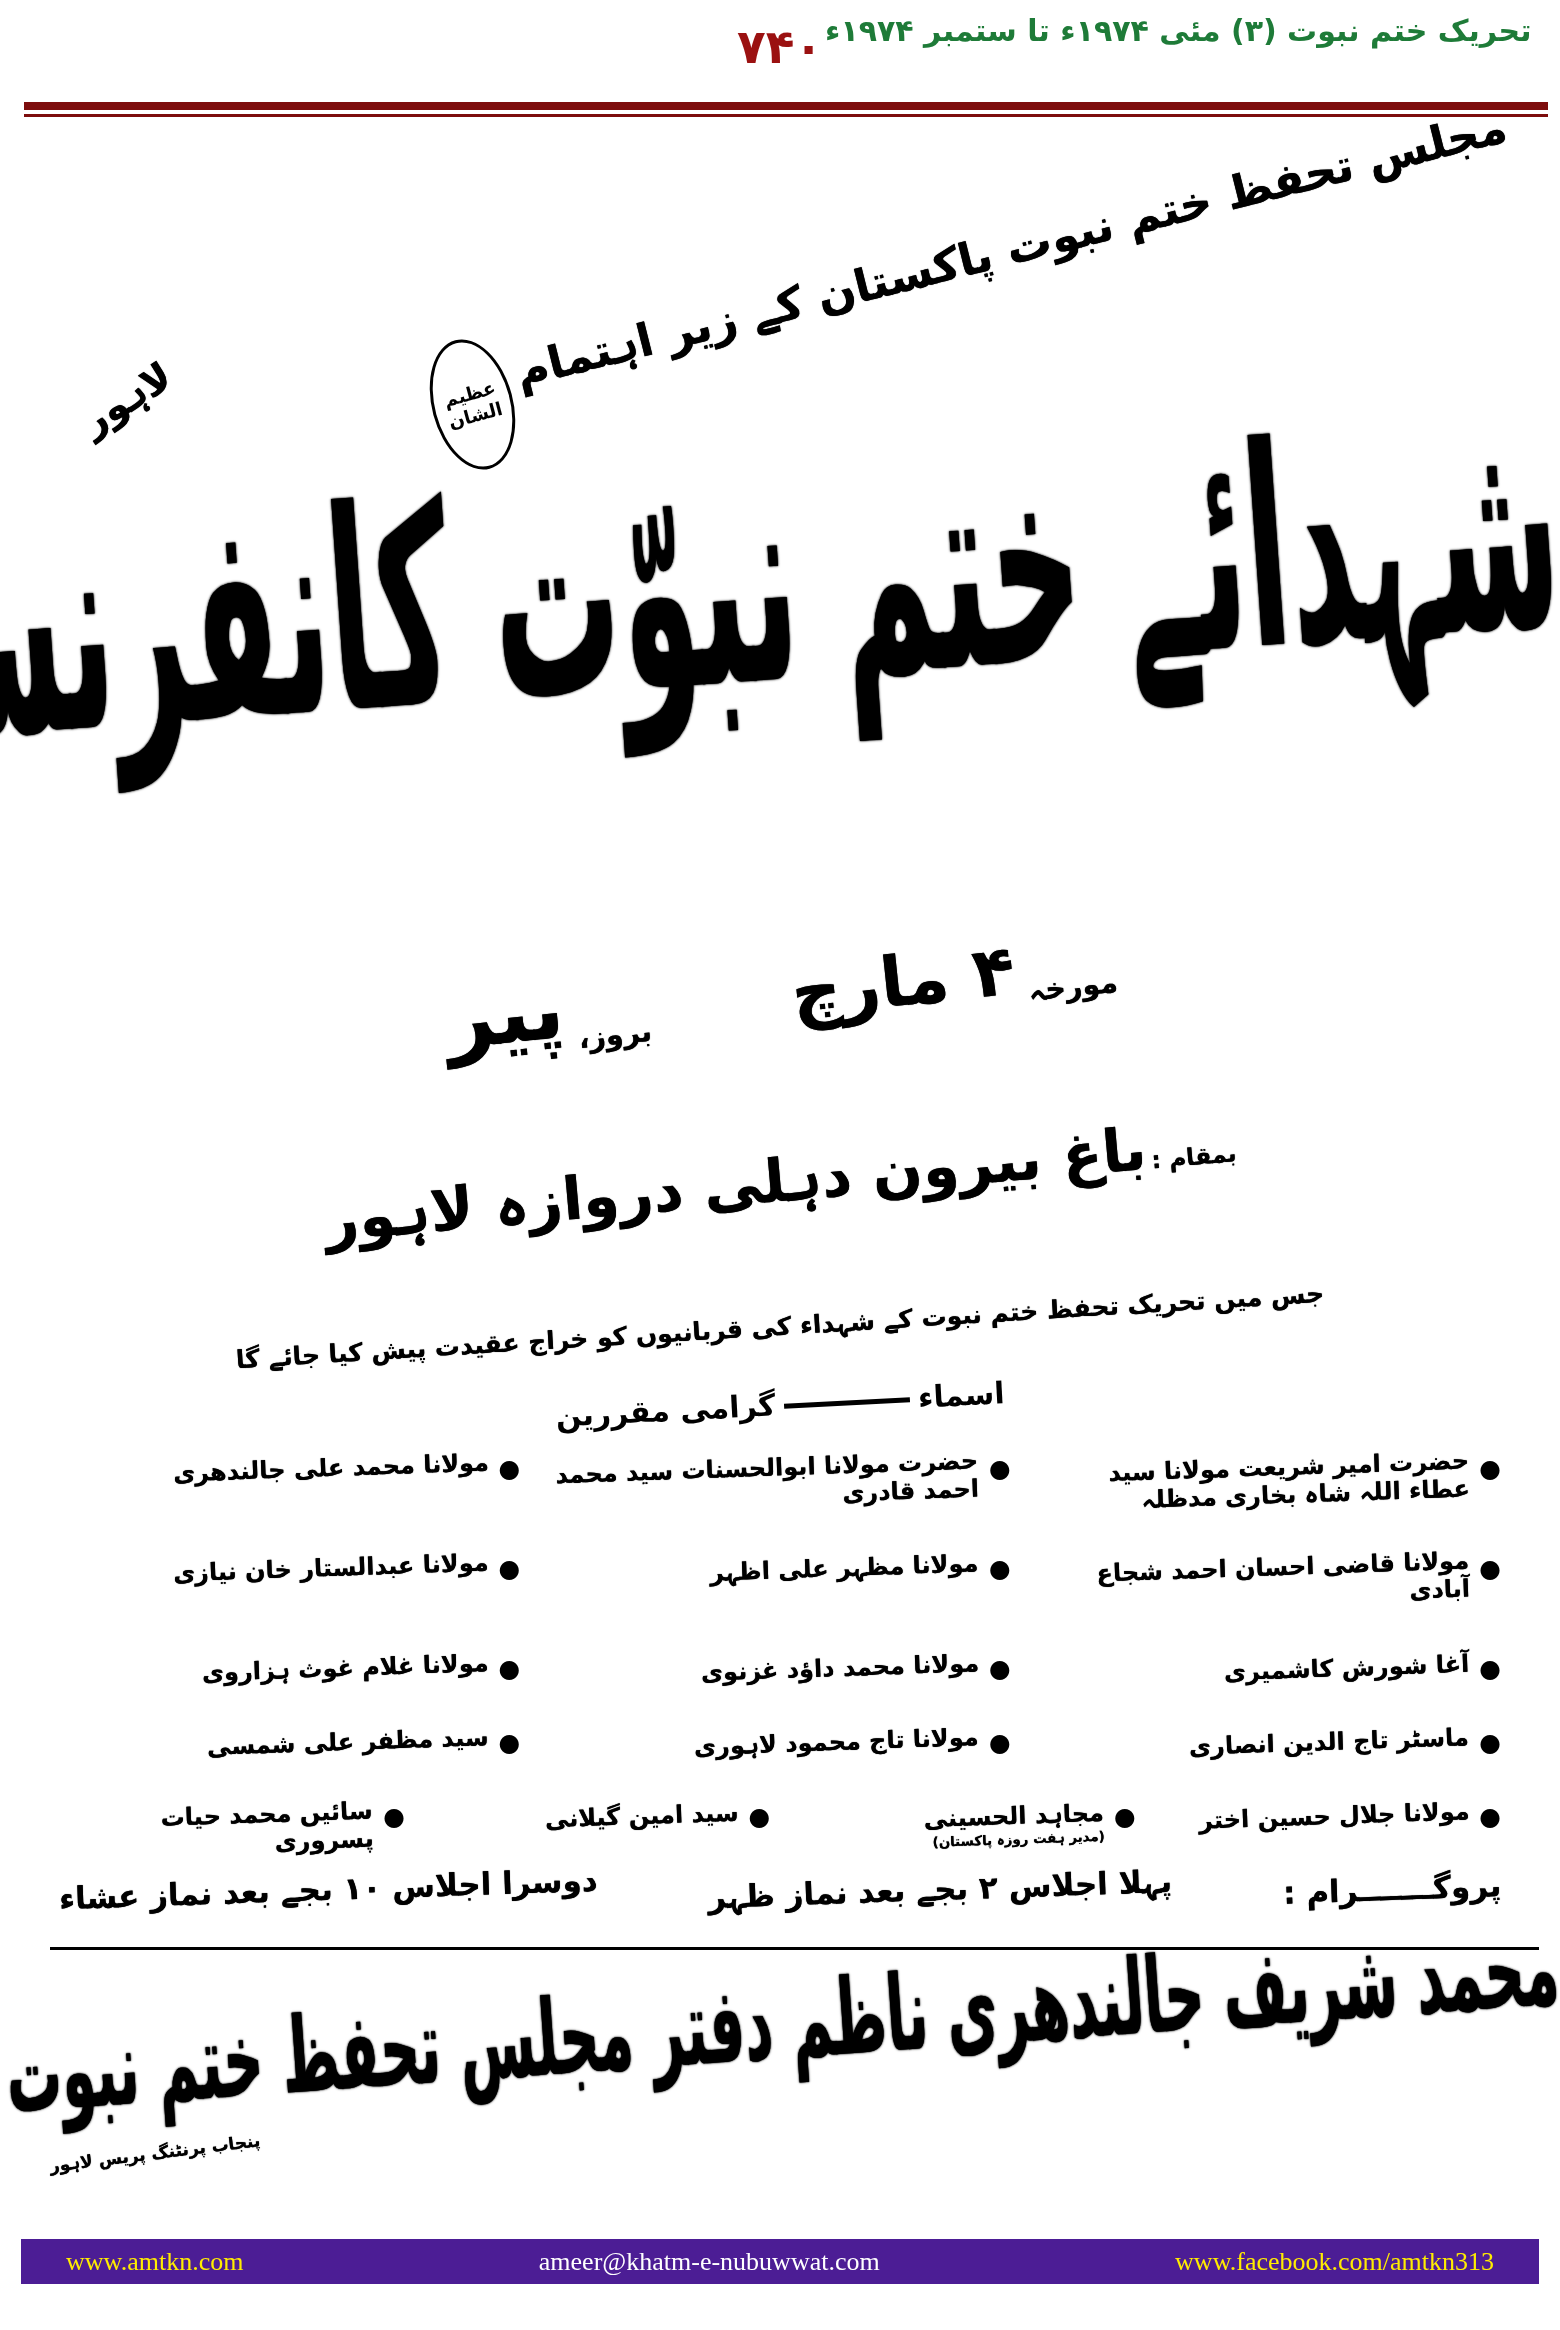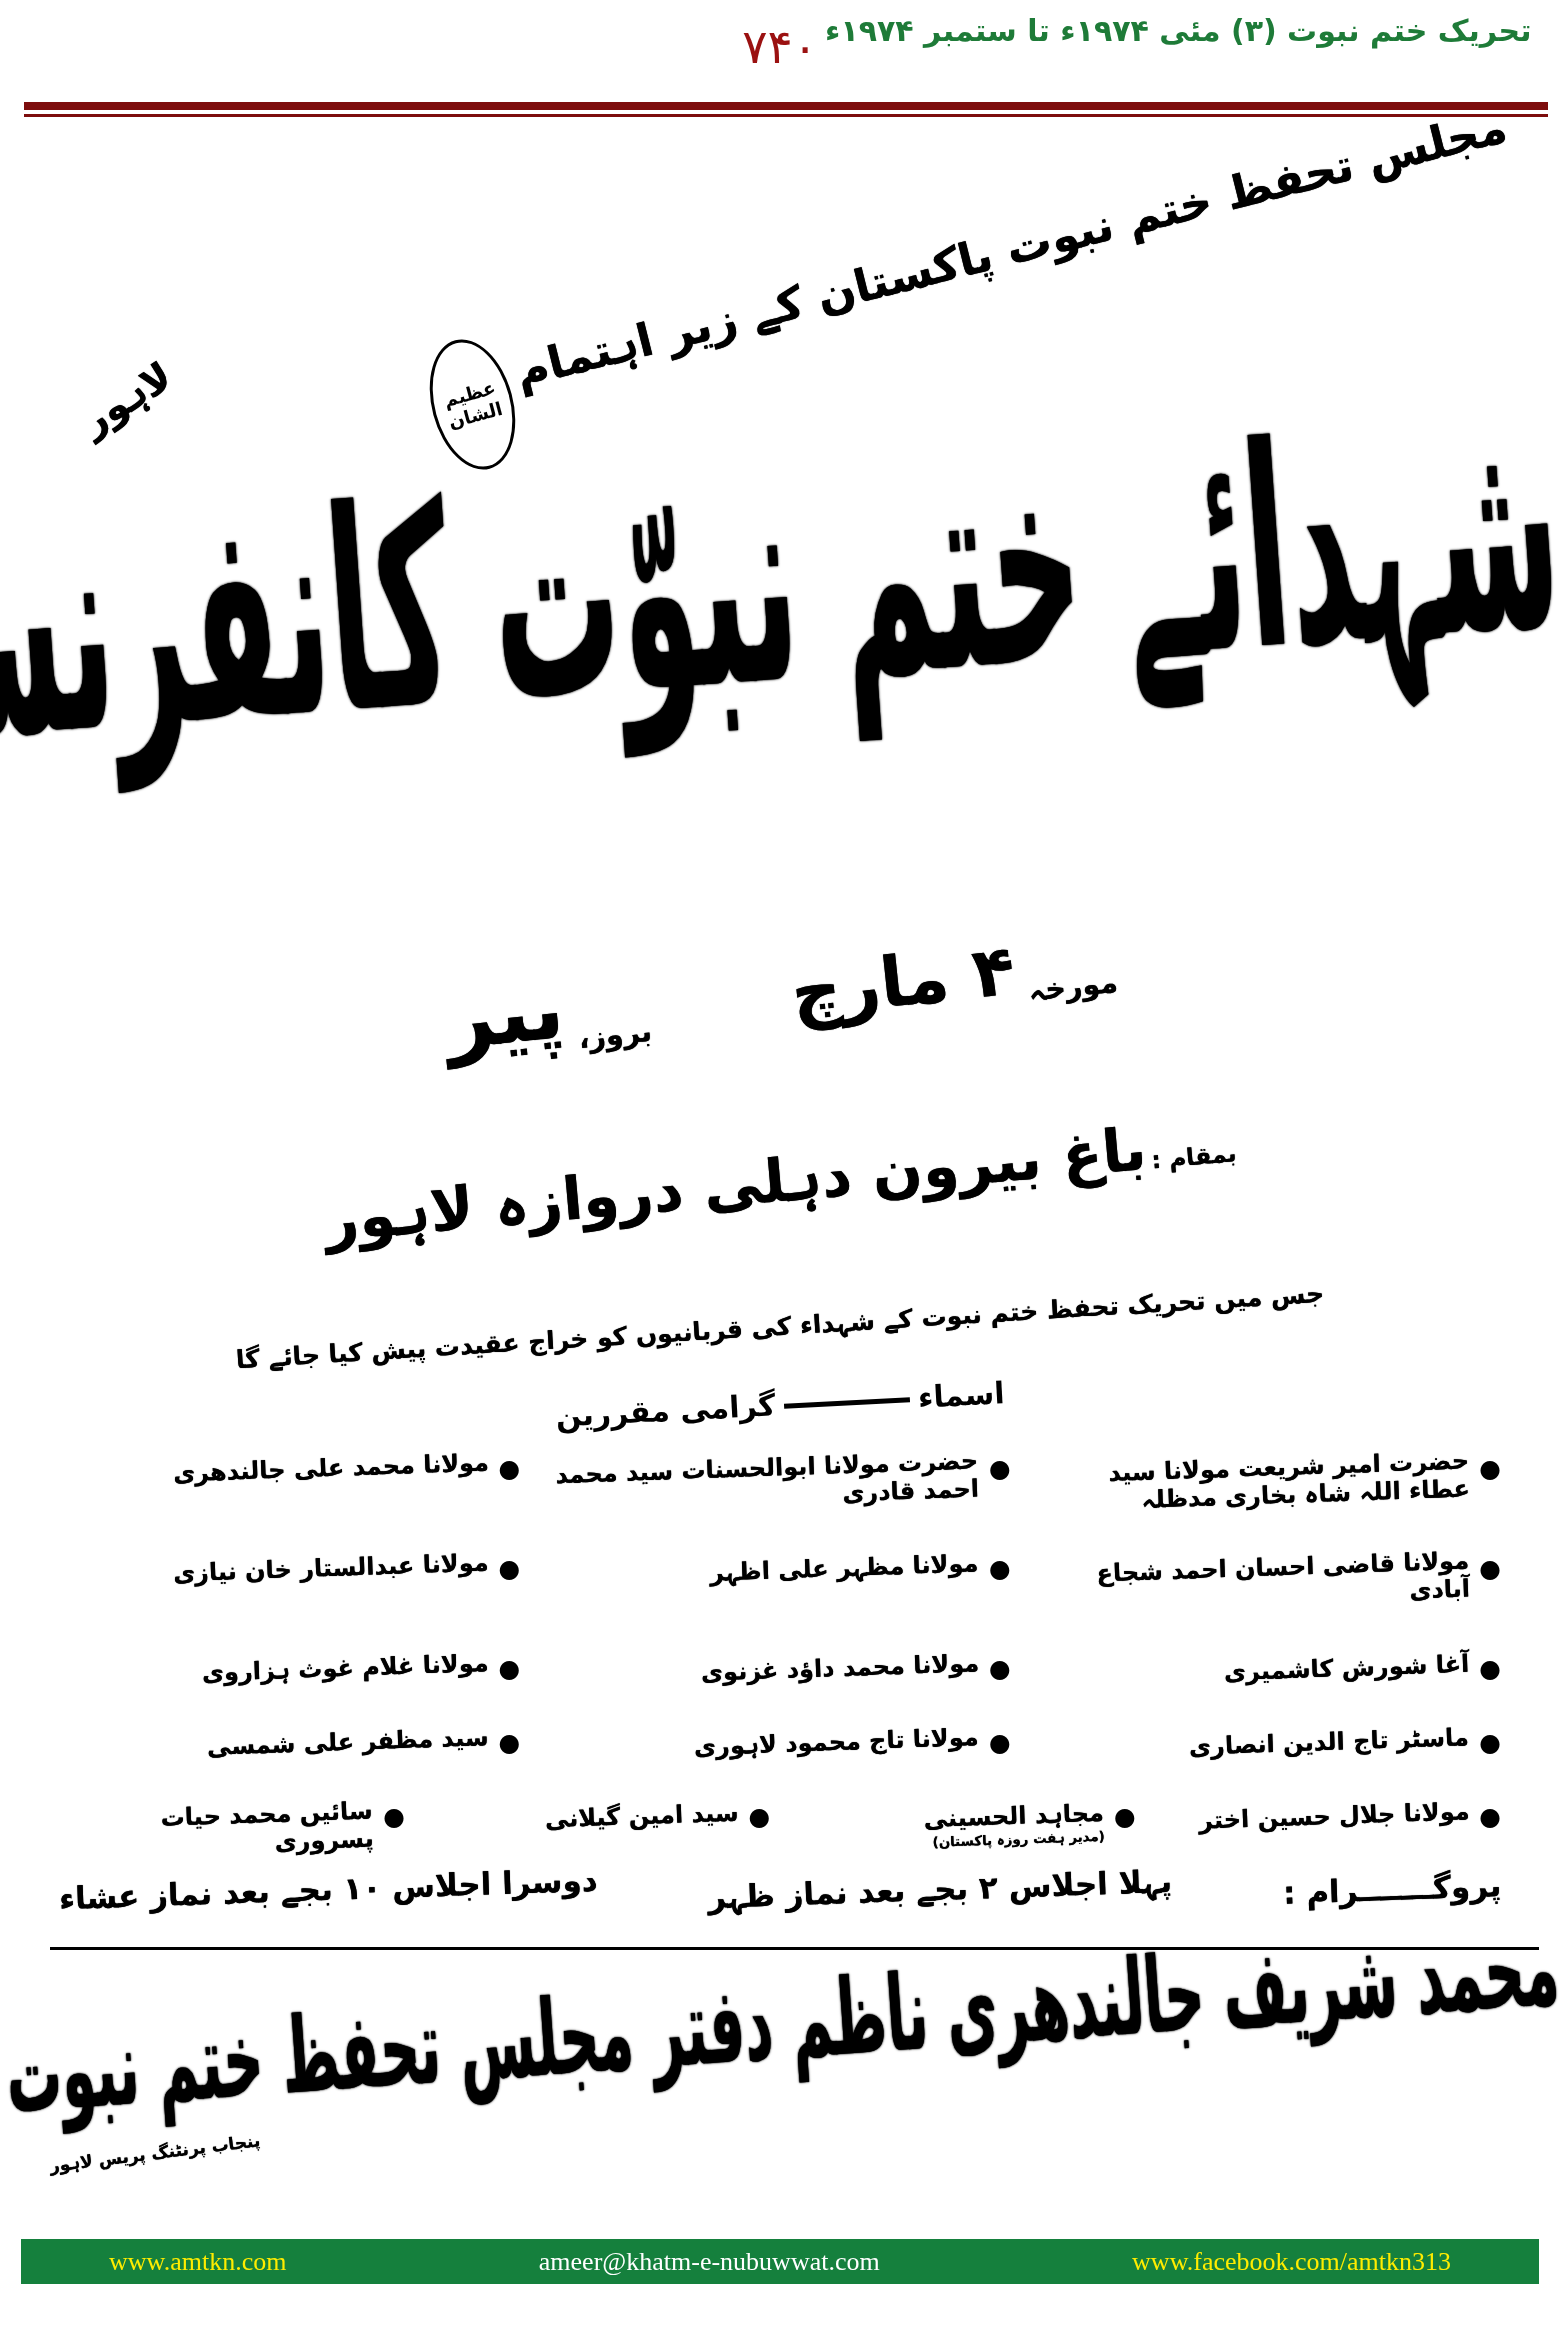--- a/index.html
+++ b/index.html
@@ -2,21 +2,21 @@
 <html lang="ur" style="font-size:13.4px"><head>
 <meta charset="utf-8">
 <style>
   html,body{margin:0;padding:0;background:#e9e9e9;}
   .page{
     position:relative;width:1560px;height:2330px;background:#ffffff;
     overflow:hidden;font-family:"DejaVu Sans",sans-serif;color:#000;
   }
   
   .hdr-right{position:absolute;top:13.4px;right:28.6px;color:#1e7b38;font-size:30px;font-weight:bold;direction:rtl;white-space:nowrap;}
-  .hdr-num{position:absolute;top:18.5px;left:50%;transform:translateX(-50%);color:#9b1111;font-size:47px;font-weight:normal;}
+  .hdr-num{position:absolute;top:18.5px;left:50%;transform:translateX(-50%);color:#9b1111;font-size:47px;font-weight:bold;}
   .hdr-left{position:absolute;top:25px;left:25px;color:#1e7b38;font-size:28.6px;font-weight:bold;direction:rtl;white-space:nowrap;}
   .rule{position:absolute;top:102px;left:23.5px;right:11.8px;}
   .rule-thick{height:8.4px;background:#7d0d0d;}
   .rule-thin{height:3.4px;background:#7d0d0d;margin-top:3.4px;}
   
   .organizer-line{
     position:absolute;top:217px;left:546px;width:974px;text-align:center;
     transform:rotate(-14deg);direction:rtl;font-size:45px;font-weight:bold;
     text-shadow:0 0 0.8px #000;white-space:nowrap;
   }
@@ -81,23 +81,23 @@
     font-size:55px;font-weight:bold;white-space:nowrap;line-height:1.2;
     transform:rotate(-4deg) scaleY(1.9);transform-origin:50% 50%;
     text-shadow:0 0 1.7px #000,0 0 0.8px #000;
   }
   .imprint{
     position:absolute;top:2143px;left:49px;font-size:17px;font-weight:bold;
     direction:rtl;transform:rotate(-7deg);text-shadow:0 0 0.8px #000;
   }
   
   .footer-bar{
-    position:absolute;top:2239px;left:21px;right:21px;height:45px;background:#15803d;
+    position:absolute;top:2239px;left:21px;right:21px;height:45px;background:#4c1d95;
     display:flex;align-items:center;justify-content:space-between;
-    padding:0 88px;box-sizing:border-box;
+    padding:0 45px;box-sizing:border-box;
     font-family:"Liberation Serif",serif;font-size:26px;
   }
   .footer-link{color:#ffec00;text-decoration:none;}
   .footer-email{color:#ffffff;}
 </style>
 </head>
 <body>
 
 <div class="page">
 

